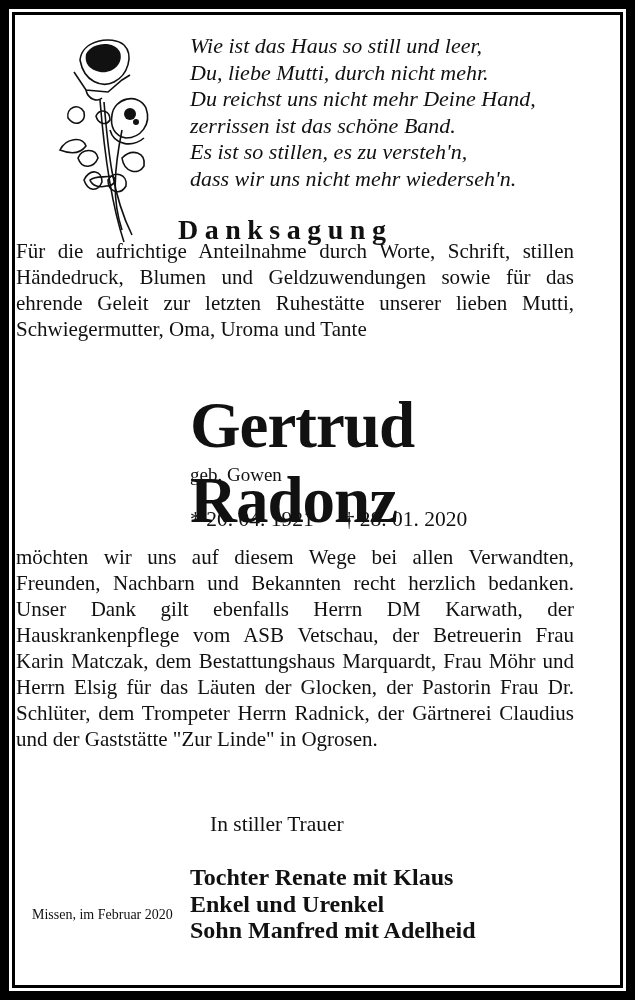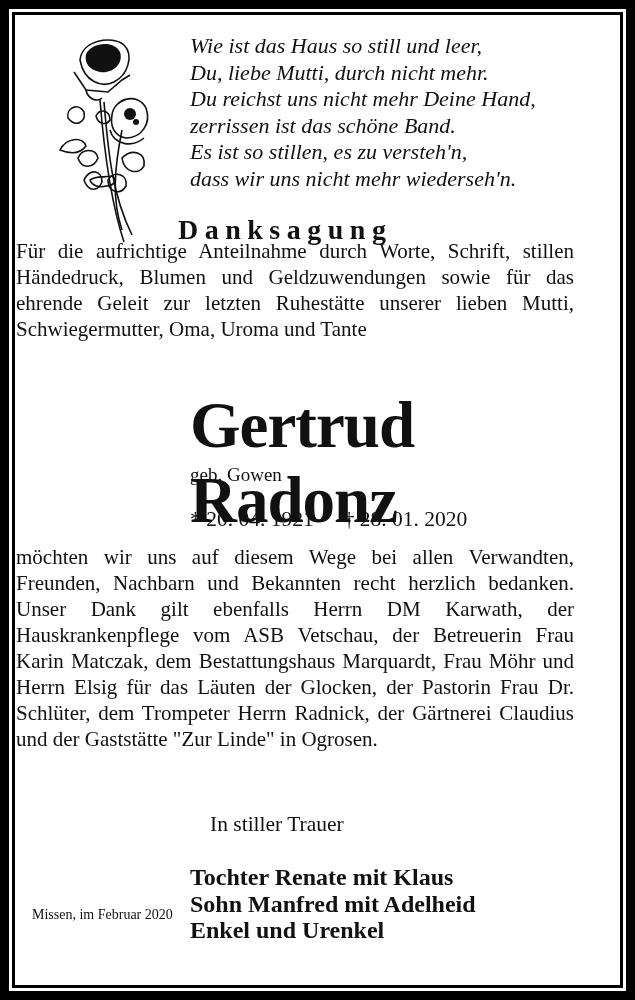--- a/index.html
+++ b/index.html
@@ -86,18 +86,18 @@
   <div class="born">geb. Gowen</div>
   <div class="dates">
     <span>* 20. 04. 1921</span><span class="gap"></span><span>† 28. 01. 2020</span>
   </div>
 
   <div class="para p2">möchten wir uns auf diesem Wege bei allen Verwandten, Freunden, Nachbarn und Bekannten recht herzlich bedanken. Unser Dank gilt ebenfalls Herrn DM Karwath, der Hauskrankenpflege vom ASB Vetschau, der Betreuerin Frau Karin Matczak, dem Bestattungshaus Marquardt, Frau Möhr und Herrn Elsig für das Läuten der Glocken, der Pastorin Frau Dr. Schlüter, dem Trompeter Herrn Radnick, der Gärtnerei Claudius und der Gaststätte "Zur Linde" in Ogrosen.</div>
 
   <div class="mourn">In stiller Trauer</div>
   <div class="family">
     <div>Tochter Renate mit Klaus</div>
+    <div>Enkel und Urenkel</div>
     <div>Sohn Manfred mit Adelheid</div>
-    <div>Enkel und Urenkel</div>
   </div>
 
   <div class="place">Missen, im Februar 2020</div>
 </div>
 
 </body></html>

